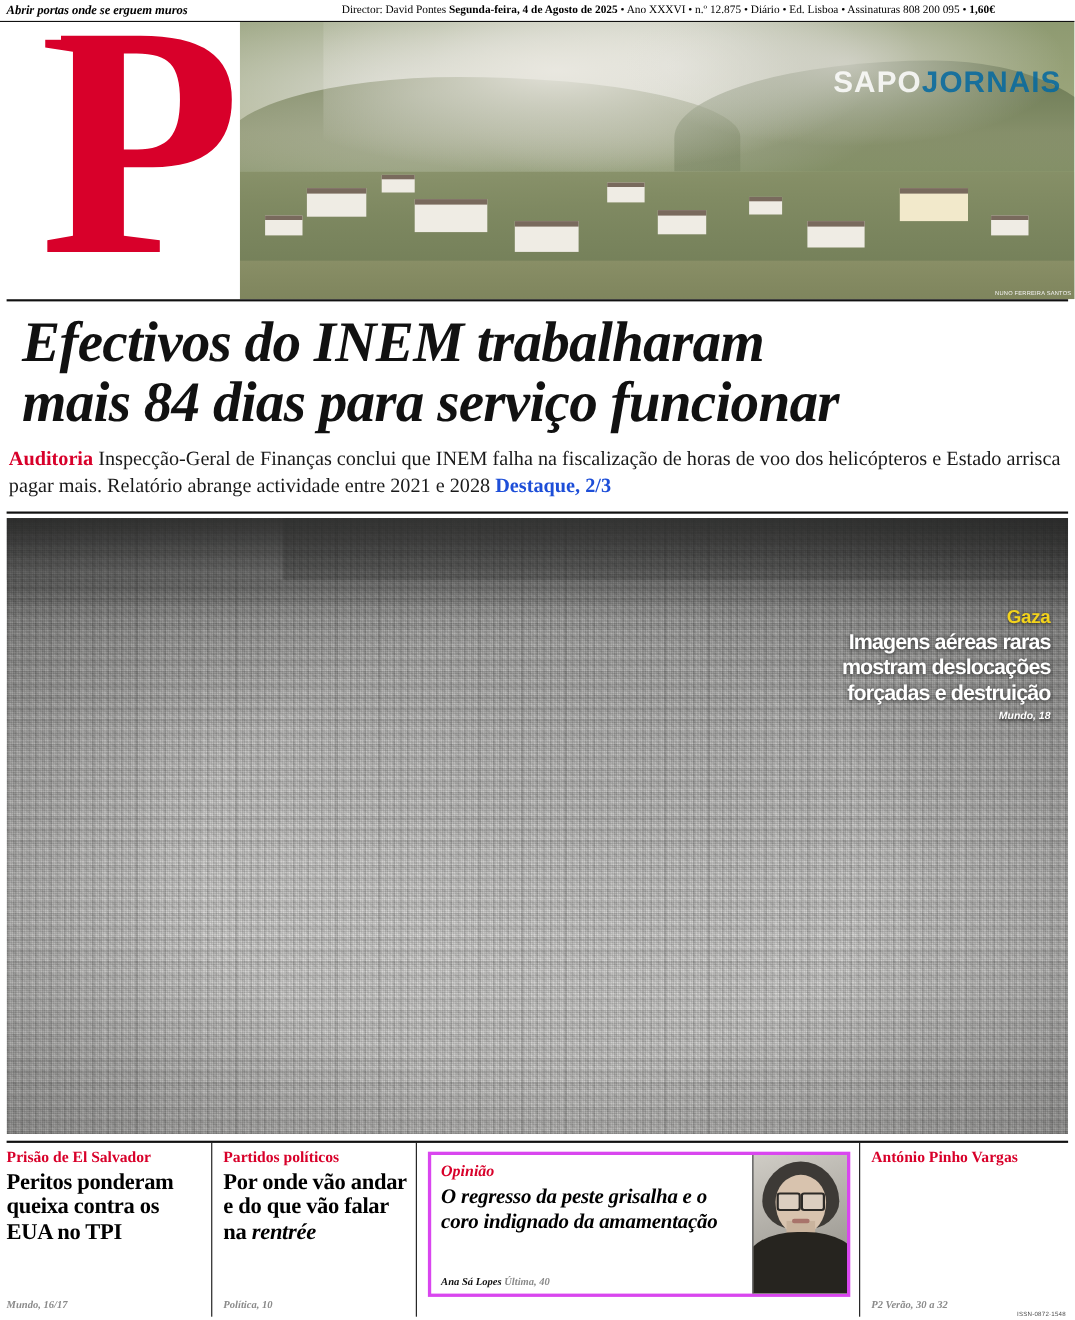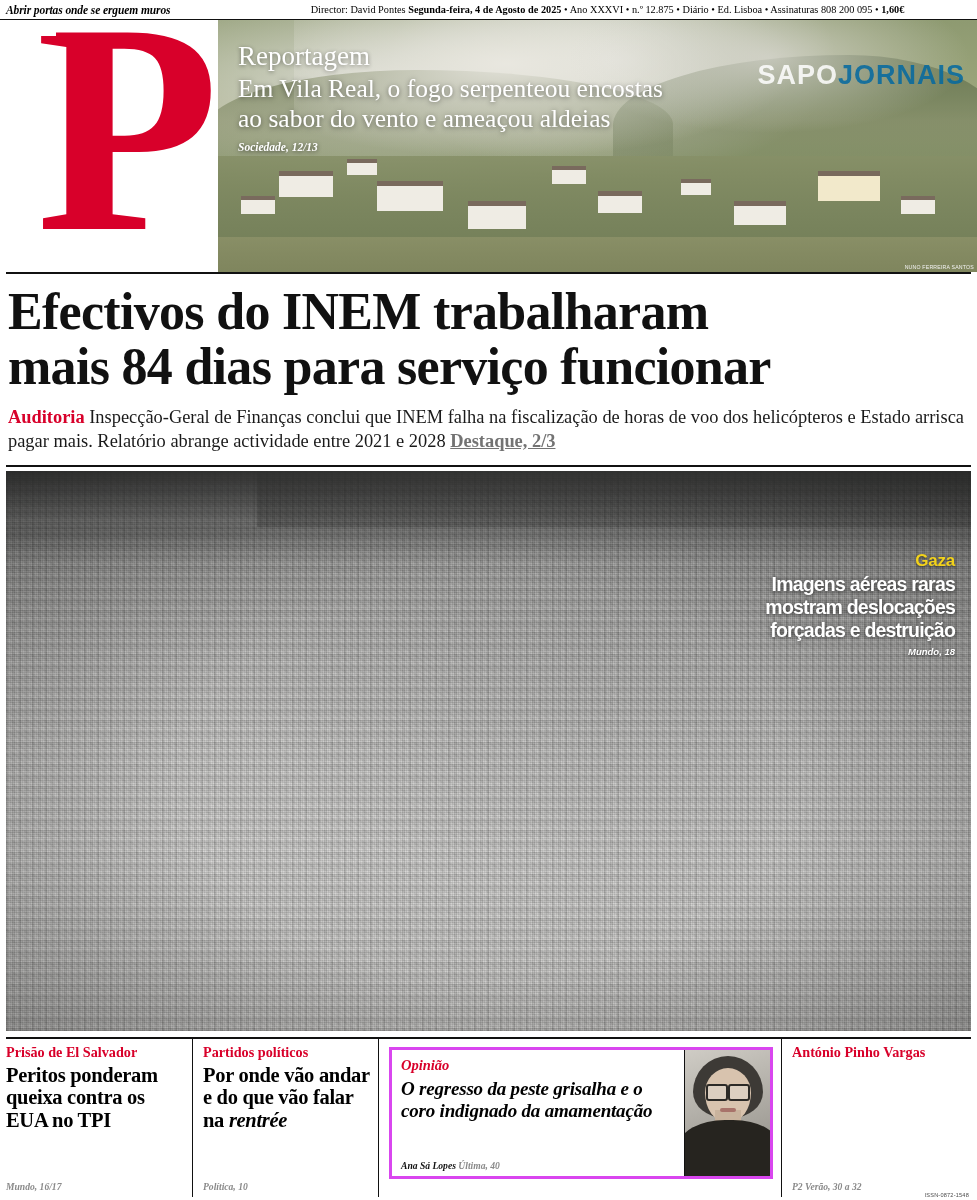--- a/index.html
+++ b/index.html
@@ -111,33 +111,33 @@
   .heroSec {
     margin-top: 6px;
     font-family:"Liberation Serif", serif;
     font-weight: bold; font-style: italic;
     color:#ffffff; font-size: 11.5px;
     text-shadow: 0 1px 4px rgba(0,0,0,.6);
   }
 
   
   .ruleTop { border-top: 2px solid #111; margin: 0 6px; }
-  .mainHeadWrap { padding: 10px 8px 0 8px; }
+  .mainHeadWrap { padding: 10px 8px 0 20px; font-style: italic; }
   .mainHead {
     font-family:"Liberation Serif", serif;
     font-weight: bold; font-size: 52px; line-height: 1.06;
     letter-spacing: -0.7px; color:#111;
   }
   .subHead {
     margin: 12px 8px 0 8px;
     font-family:"Liberation Serif", serif;
     font-size: 18.4px; line-height: 1.27; color:#1a1a1a;
   }
   .subHead .lbl { color:#d8002a; font-weight: bold; }
-  .subHead .sec { color:#737373; font-weight: bold; text-decoration: underline; }
+  .subHead .sec { color:#1d4ed8; font-weight: bold; }
   .ruleAfterSub { border-top: 2px solid #111; margin: 12px 6px 0 6px; }
 
   
   .gazaWrap { position: relative; margin: 4px 6px 0 6px; height: 560px; overflow:hidden; }
   .gazaPhoto {
     position:absolute; inset:0;
     background:
       radial-gradient(ellipse at 70% 8%, rgba(150,152,145,.55), rgba(150,152,145,0) 55%),
       linear-gradient(to bottom, #6e7169 0%, #8b8d84 9%, #a9a79c 20%, #bdbab0 34%, #c8c5ba 50%, #cfccc1 68%, #c9c6ba 84%, #bdb9ad 100%);
     filter: grayscale(0.85) contrast(1.05);
@@ -290,28 +290,20 @@
 
     <div class="sapo">
       <span class="s1">SAPO</span><span class="s2">JORNAIS</span>
     </div>
 
     <div class="logoBox">
       <div class="logoP">P</div>
       <div class="logoWord">Público</div>
     </div>
 
-    <div class="heroText">
-      <div class="heroKicker">Reportagem</div>
-      <div class="heroHead">
-        <div>Em Vila Real, o fogo serpenteou encostas</div>
-        <div>ao sabor do vento e ameaçou aldeias</div>
-      </div>
-      <div class="heroSec">Sociedade, 12/13</div>
-    </div>
   </div>
 
   <div class="ruleTop"></div>
   <div class="mainHeadWrap">
     <div class="mainHead">
       <div>Efectivos do INEM trabalharam</div>
       <div>mais 84 dias para serviço funcionar</div>
     </div>
   </div>
   <div class="subHead">

